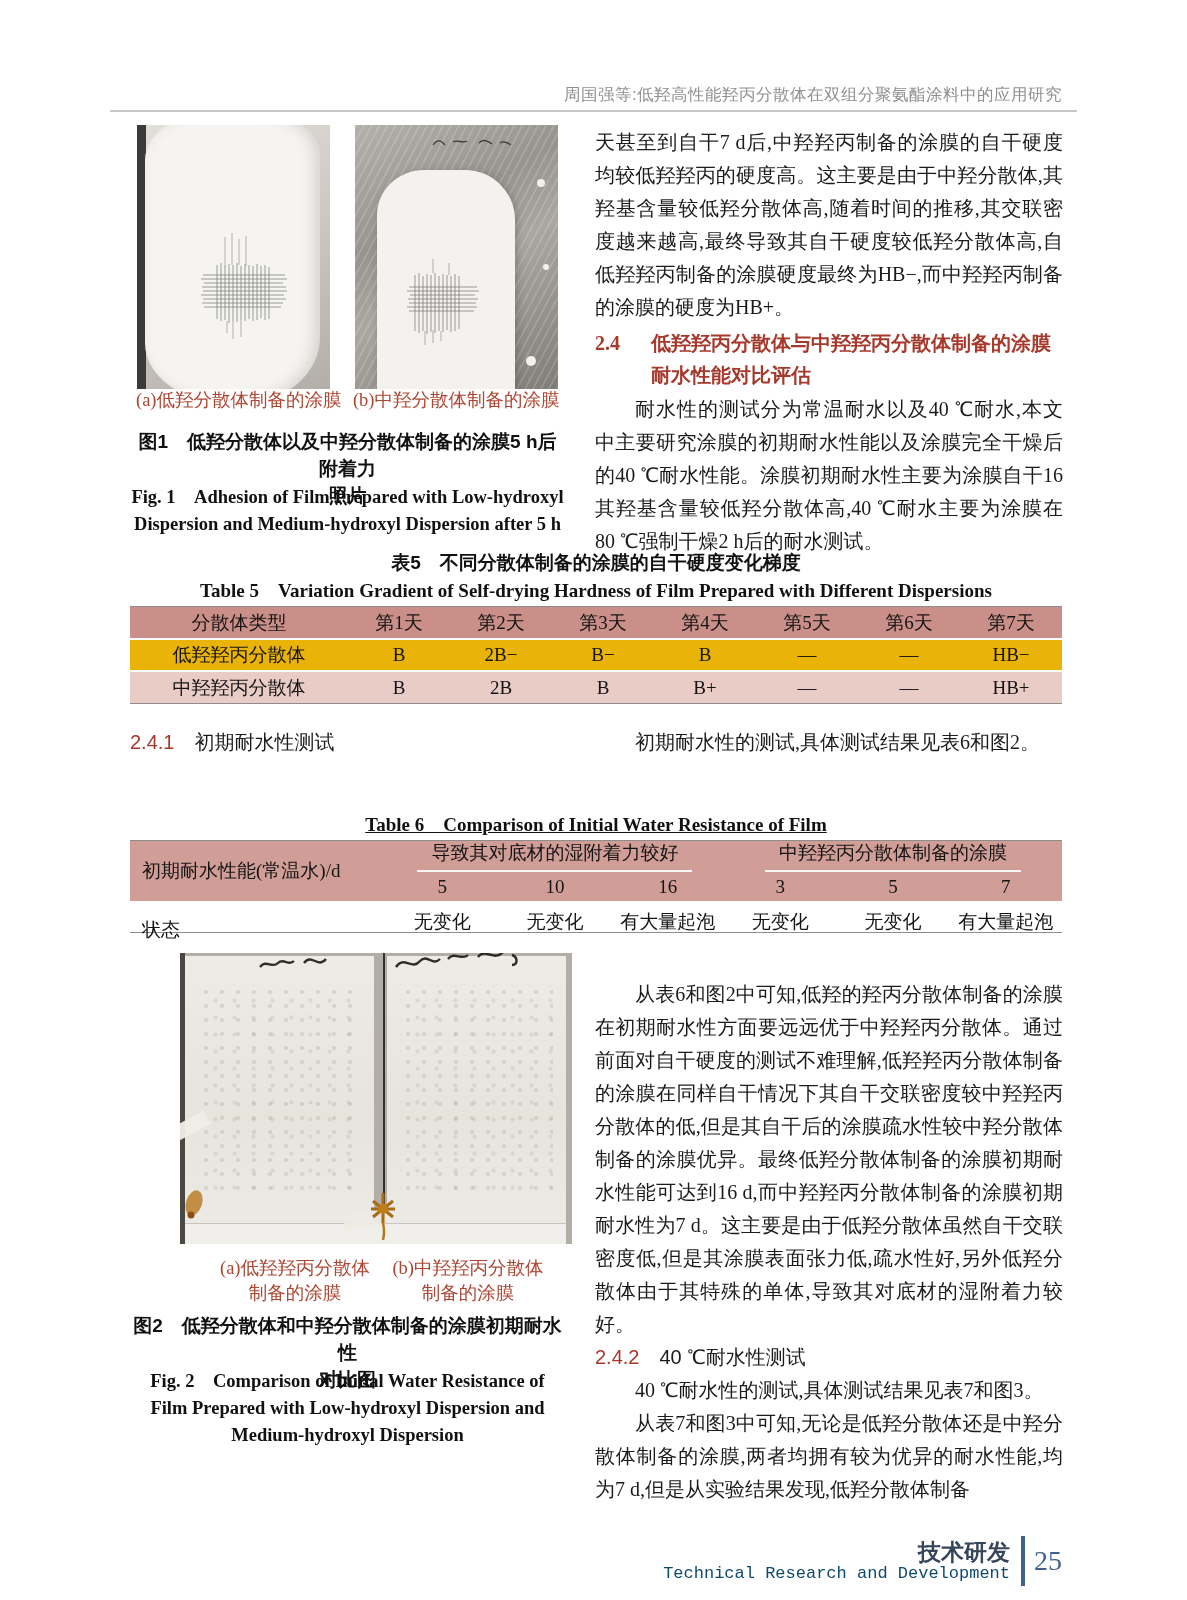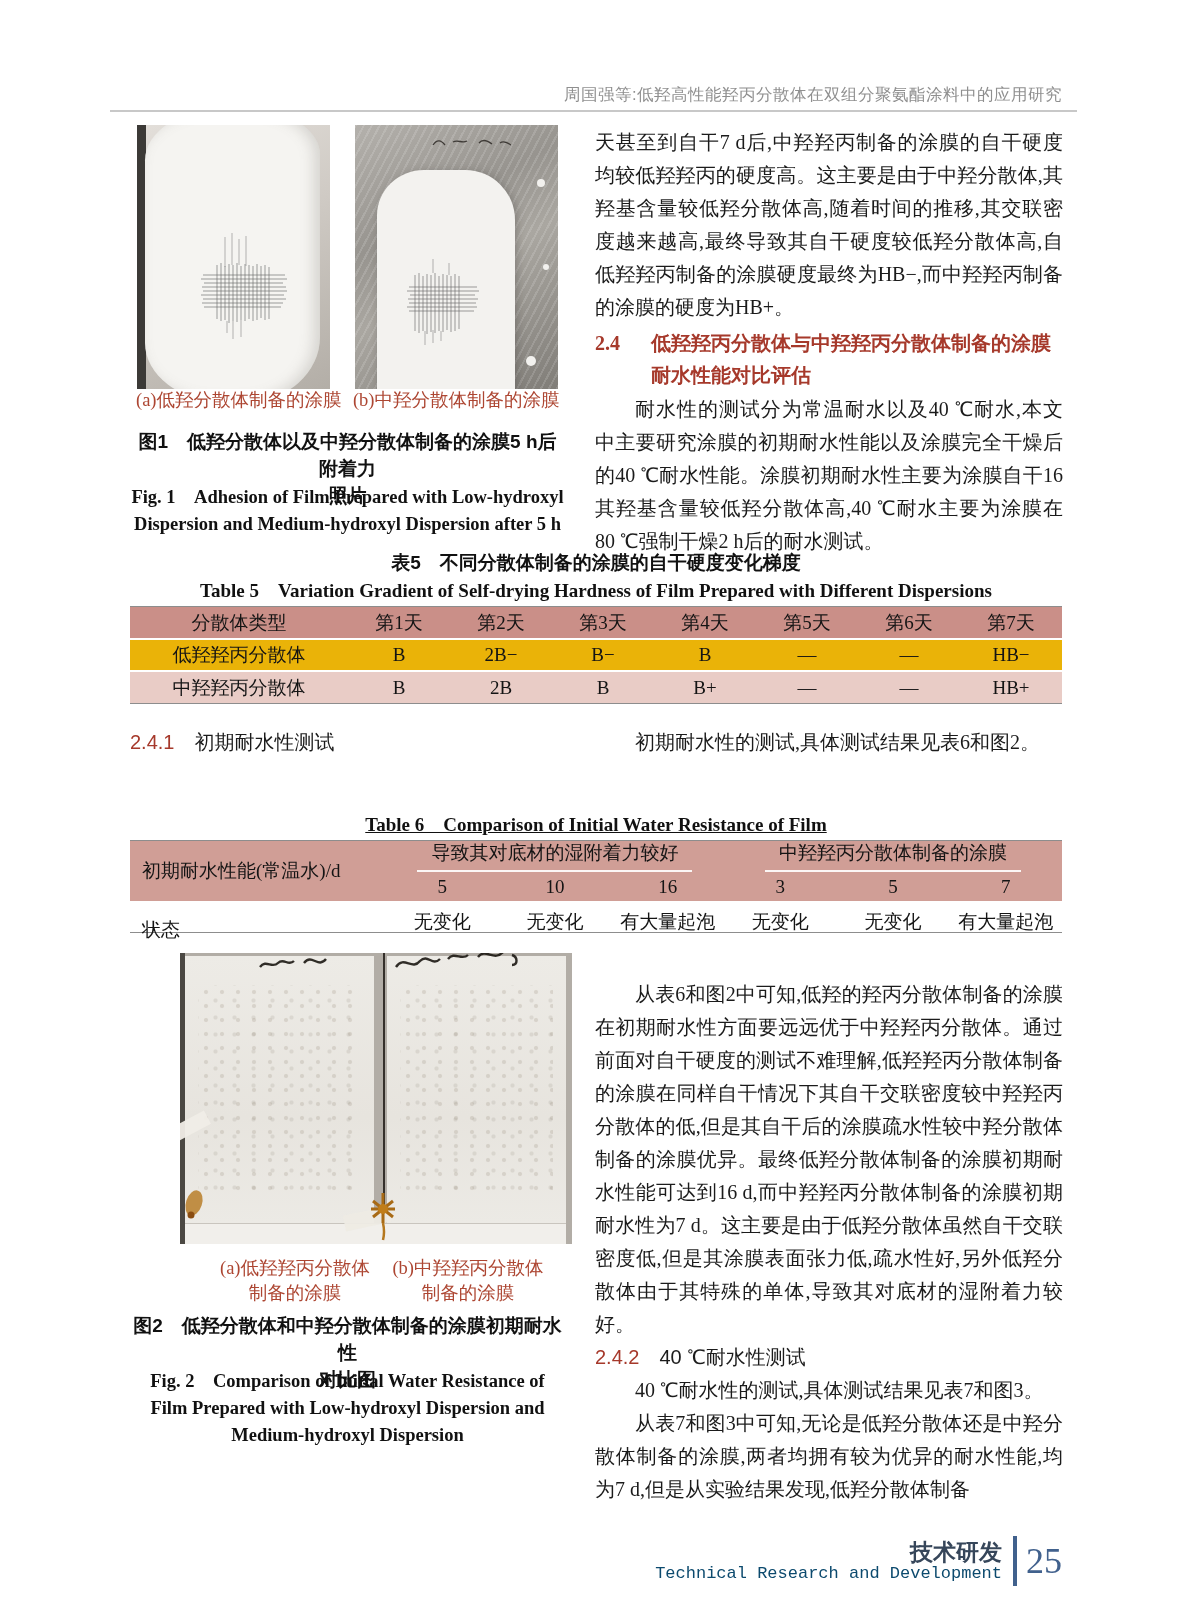--- a/index.html
+++ b/index.html
@@ -66,21 +66,21 @@
                        radial-gradient(circle,rgba(120,110,95,.14) 1.5px,rgba(0,0,0,0) 2.6px);
       background-size:16px 14px,19px 17px;background-position:0 0,8px 7px;}
   .f2-midline{position:absolute;left:51.7%;width:2.5px;top:0;bottom:24px;background:#35302b;}
   .f2-bottom{position:absolute;left:5px;right:6px;bottom:0;height:20px;background:#f1efeb;border-top:1px solid #c9c5be;}
   
   .footer{top:1536px;right:125px;display:flex;align-items:center;}
   .footer .txt{text-align:right;margin-right:11px;}
   .footer .cn{font-family:"Liberation Sans",sans-serif;font-weight:bold;font-size:23px;color:#36465a;line-height:26px;}
   .footer .en{font-family:Liberation Mono, monospace;font-size:17px;color:#0c4a6e;line-height:18px;}
   .footer .bar{width:4px;height:50px;background:#41618d;margin-right:9px;}
-  .footer .pg{font-family:"Liberation Serif",serif;font-size:36px;color:#41618d;}
+  .footer .pg{font-family:"Liberation Serif",serif;font-size:28px;color:#41618d;}
 </style>
 </head>
 <body>
 
 <div id="page">
 
   <div class="abs running-title sans">周国强等:低羟高性能羟丙分散体在双组分聚氨酯涂料中的应用研究</div>
   <div class="abs header-rule"></div>
 
   <div class="abs photo" style="left:137px;top:125px;width:193px;height:264px;">

